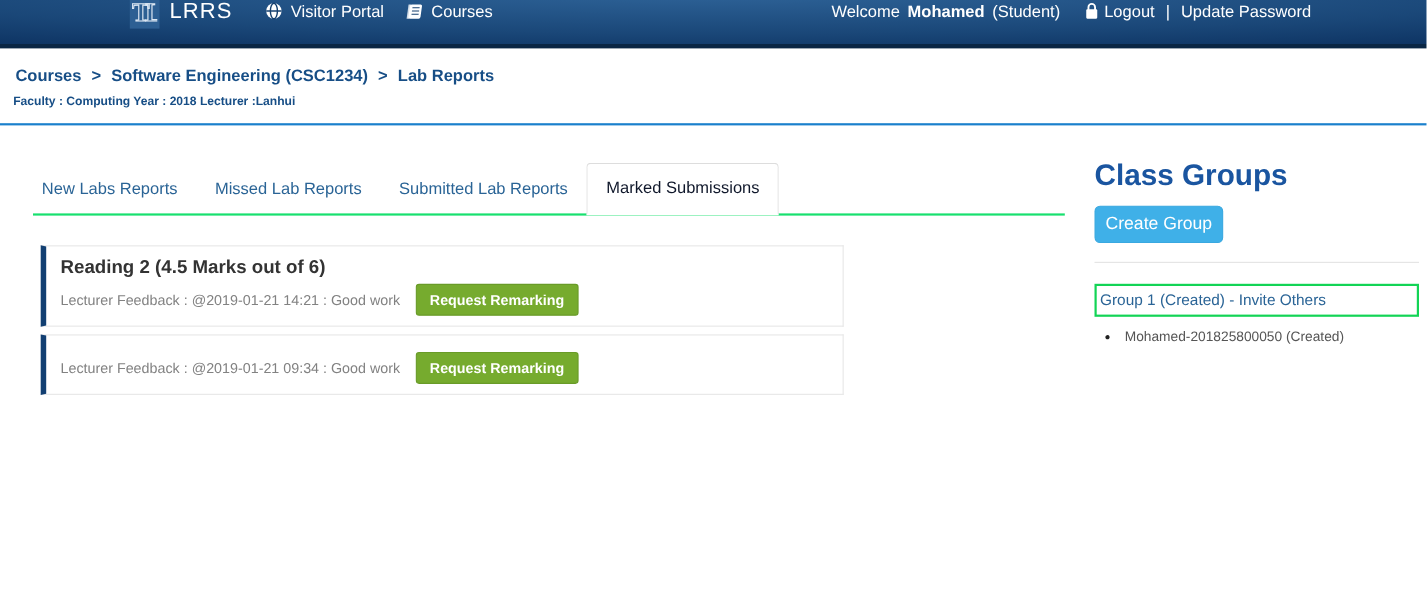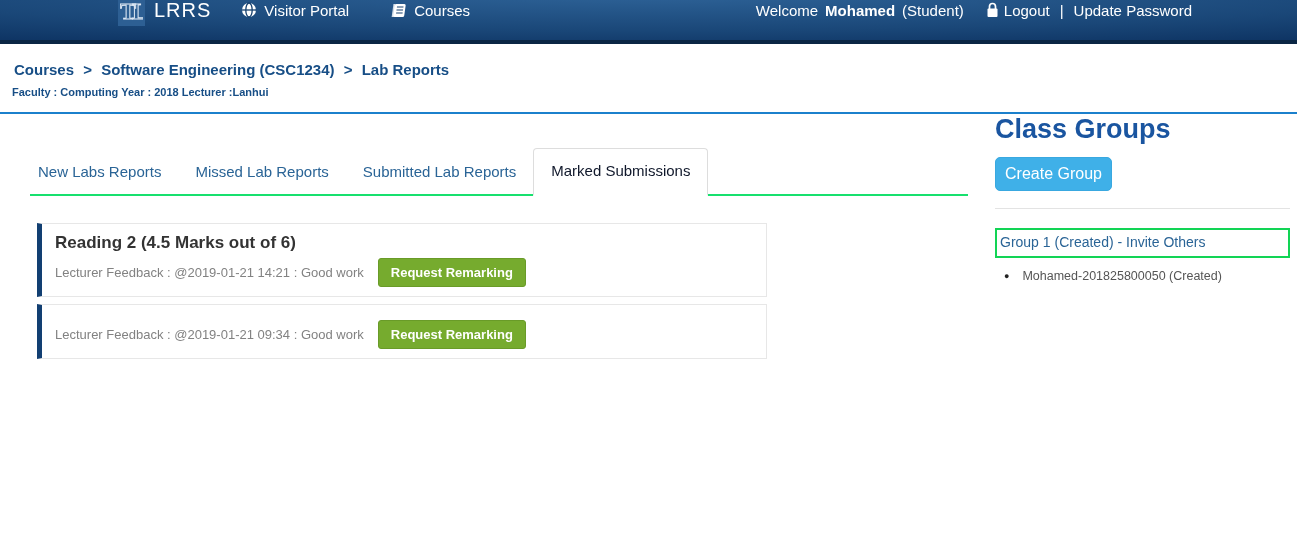--- a/index.html
+++ b/index.html
@@ -18,21 +18,21 @@
     background: radial-gradient(120% 190% at 50% -15%, #2e6398 0%, #1a4778 48%, #0c3160 78%, #0a2b52 100%);
     border-bottom: 4px solid #0a2644;
     color: #fff;
   }
   .brand { display: flex; align-items: center; gap: 9px; margin-right: 30px; cursor: pointer; }
   .logo-box {
     width: 27px; height: 31px; background: #2d5f93;
     display: flex; align-items: center; justify-content: center;
   }
   .brand-label { font-size: 20px; letter-spacing: 1px; color: #fff; }
-  .nav-links { display: flex; align-items: center; gap: 42px; }
+  .nav-links { display: flex; align-items: center; gap: 20px; }
   .nav-link { display: flex; align-items: center; gap: 7px; font-size: 15px; color: #fff; cursor: pointer; }
   .nav-right { margin-left: auto; display: flex; align-items: center; font-size: 15px; }
   .nav-right .welcome { margin-right: 7px; }
   .nav-right .uname { font-weight: bold; margin-right: 7px; }
   .nav-right .role { margin-right: 22px; }
   .nav-right .lock { margin-right: 5px; display: flex; }
   .nav-right .pipe { margin: 0 10px; }
   .nav-right .navlink2 { cursor: pointer; }
 
   
@@ -79,21 +79,21 @@
   .feedback { font-size: 13px; color: #828282; }
   .remark-btn {
     margin-left: 14px;
     background: #76ab2e; border: 1px solid #699b28; color: #fff;
     font-family: "Liberation Sans", sans-serif;
     font-weight: bold; font-size: 13px;
     padding: 6px 12px; border-radius: 3px; cursor: pointer;
   }
 
   
-  .sidebar-title { font-size: 27px; font-weight: bold; color: #1a55a0; }
+  .sidebar-title { margin-top: 30px; font-size: 27px; font-weight: bold; color: #1a55a0; }
   .create-btn {
     margin-top: 12px;
     background: #3fb0e8; border: 1px solid #39a8e0; color: #fff;
     font-family: "Liberation Sans", sans-serif;
     font-size: 16px; padding: 7px 9px; border-radius: 5px; cursor: pointer;
   }
   .sidebar-divider { margin-top: 17px; border-top: 1px solid #e3e3e3; }
   .group-box {
     margin-top: 19px;
     border: 2px solid #12d455;

